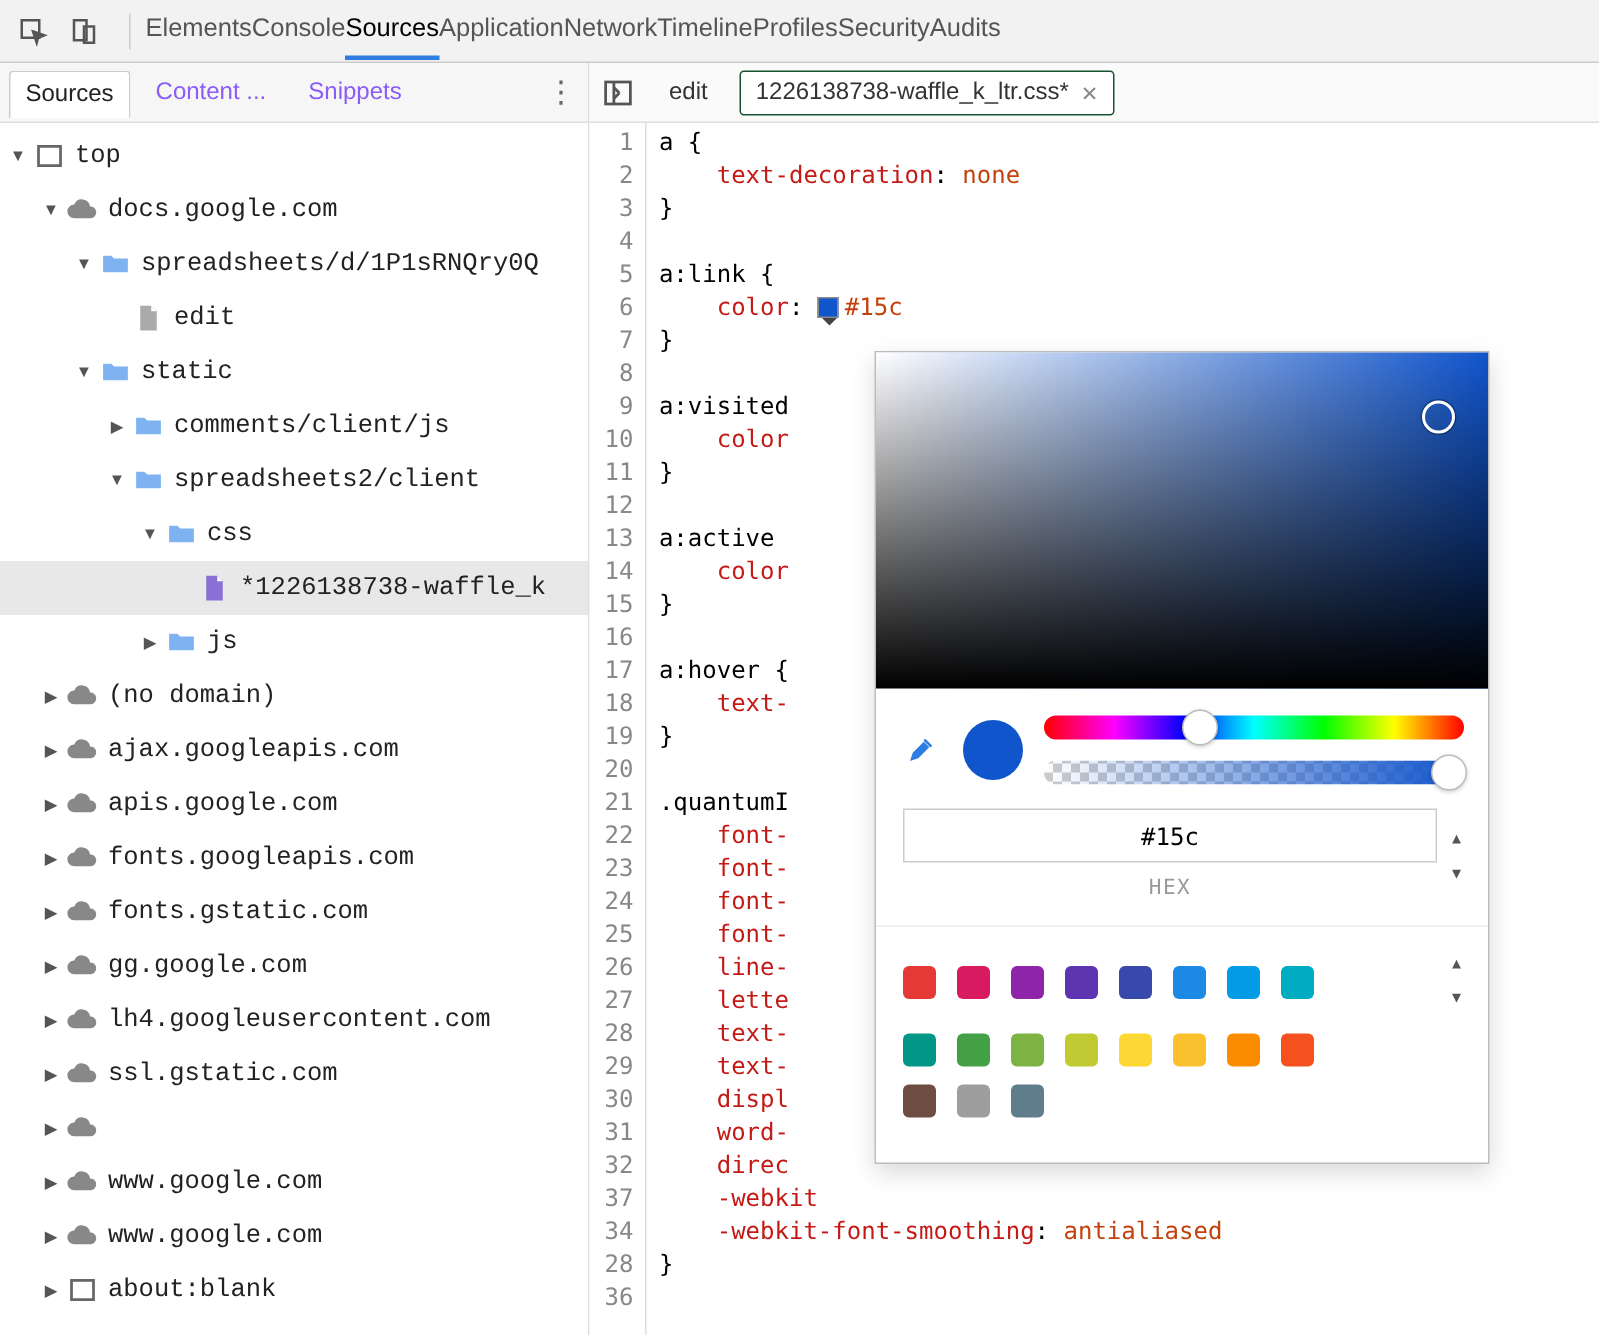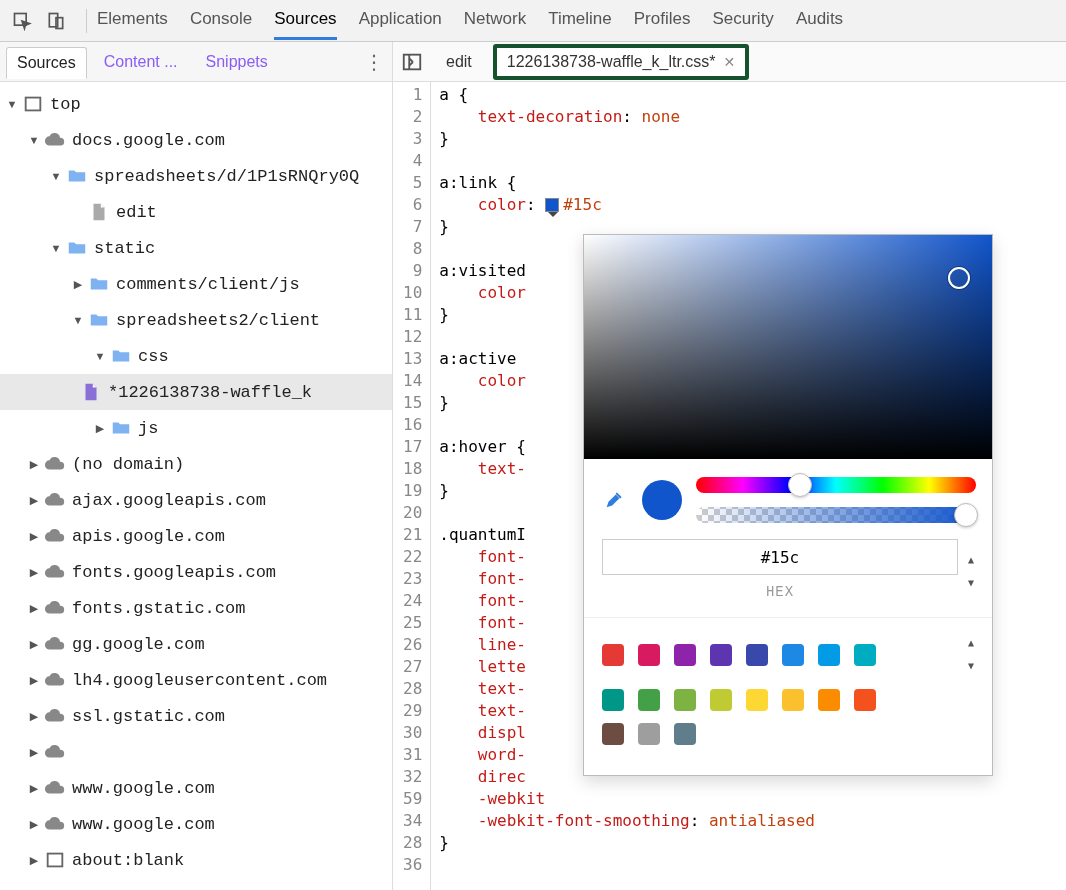--- a/index.html
+++ b/index.html
@@ -25,21 +25,21 @@
     width: 28px; height: 28px;
     display: flex; align-items: center; justify-content: center;
     margin-right: 6px;
     color: #666;
   }
   .toolbar .divider {
     width: 1px; height: 24px; background: #ccc;
     margin: 0 10px;
   }
   .panel-tabs {
-    display: flex; gap: 22px;
+    display: flex; 
     font-size: 17px;
     color: #555;
   }
   .panel-tab {
     padding: 8px 0;
     cursor: pointer;
   }
   .panel-tab.active {
     color: #000;
     border-bottom: 3px solid #2f7de1;
@@ -148,21 +148,21 @@
   .file-tab {
     display: flex; align-items: center;
     padding: 5px 10px;
     font-size: 16px;
     color: #333;
     border: 1px solid transparent;
     border-radius: 3px;
     cursor: pointer;
   }
   .file-tab.active {
-    border: 4px solid #14532d;
+    border: 1px solid #14532d;
     background: #fff;
   }
   .file-tab .close {
     margin-left: 8px;
     color: #888;
     font-size: 14px;
   }
 
   
   .editor {
@@ -290,21 +290,20 @@
     border: 1px solid #ccc;
     text-align: center;
     font-size: 16px;
     font-family: Menlo, Consolas, monospace;
   }
   .picker-input .lbl {
     margin-top: 6px;
     color: #999;
     letter-spacing: 1px;
     font-size: 14px;
-    font-family: Liberation Mono, monospace;
   }
   .picker-toggle {
     display: flex; flex-direction: column;
     font-size: 10px; color: #555; cursor:pointer;
     gap: 1px;
   }
   .picker-swatches {
     border-top: 1px solid #eee;
     padding: 14px 18px 18px;
   }
@@ -432,21 +431,21 @@
         </div>
         <div class="tree-row" style="padding-left: 92px;">
           <span class="tree-toggle">▼</span>
           <span class="tree-icon">
             <svg viewBox="0 0 24 24">
               <path fill="#7eb2f0" d="M3 6h6l2 2h10v10H3Z"></path>
             </svg>
           </span>
           <span class="tree-label">css</span>
         </div>
-        <div class="tree-row selected" style="padding-left: 62px;">
+        <div class="tree-row selected" style="padding-left: 114px;">
           <span class="tree-toggle"></span>
           <span class="tree-icon">
             <svg viewBox="0 0 24 24">
               <path fill="#8a6fd6" d="M6 3h8l4 4v14H6Z"></path>
               <path fill="#fff" d="M14 3v4h4"></path>
             </svg>
           </span>
           <span class="tree-label">*1226138738-waffle_k</span>
         </div>
         <div class="tree-row" style="padding-left: 92px;">
@@ -615,21 +614,21 @@
           <div>23</div>
           <div>24</div>
           <div>25</div>
           <div>26</div>
           <div>27</div>
           <div>28</div>
           <div>29</div>
           <div>30</div>
           <div>31</div>
           <div>32</div>
-          <div>59</div>
+          <div>37</div>
           <div>34</div>
           <div>28</div>
           <div>36</div>
         </div>
       <div class="code" id="code"><div><span class="tok-sel">a</span><span class="tok-punc"> {</span></div><div>    <span class="tok-prop">text-decoration</span><span class="tok-punc">: </span><span class="tok-val">none</span></div><div><span class="tok-punc">}</span></div><div>&nbsp;</div><div><span class="tok-sel">a:link</span><span class="tok-punc"> {</span></div><div>    <span class="tok-prop">color</span><span class="tok-punc">: </span><span class="color-swatch" style="background: rgb(17, 85, 204);"></span><span class="tok-val">#15c</span></div><div><span class="tok-punc">}</span></div><div>&nbsp;</div><div><span class="tok-sel">a:visited</span></div><div>    <span class="tok-prop">color</span></div><div><span class="tok-punc">}</span></div><div>&nbsp;</div><div><span class="tok-sel">a:active</span></div><div>    <span class="tok-prop">color</span></div><div><span class="tok-punc">}</span></div><div>&nbsp;</div><div><span class="tok-sel">a:hover</span><span class="tok-punc"> {</span></div><div>    <span class="tok-prop">text-</span></div><div><span class="tok-punc">}</span></div><div>&nbsp;</div><div><span class="tok-sel">.quantumI</span></div><div>    <span class="tok-prop">font-</span></div><div>    <span class="tok-prop">font-</span></div><div>    <span class="tok-prop">font-</span></div><div>    <span class="tok-prop">font-</span></div><div>    <span class="tok-prop">line-</span></div><div>    <span class="tok-prop">lette</span></div><div>    <span class="tok-prop">text-</span></div><div>    <span class="tok-prop">text-</span></div><div>    <span class="tok-prop">displ</span></div><div>    <span class="tok-prop">word-</span></div><div>    <span class="tok-prop">direc</span></div><div>    <span class="tok-prop">-webkit</span></div><div>    <span class="tok-prop">-webkit-font-smoothing</span><span class="tok-punc">: </span><span class="tok-val">antialiased</span></div><div><span class="tok-punc">}</span></div><div>&nbsp;</div></div>
 
       <div class="color-picker">
         <div class="picker-grad">
           <div class="picker-cursor"></div>
         </div>

